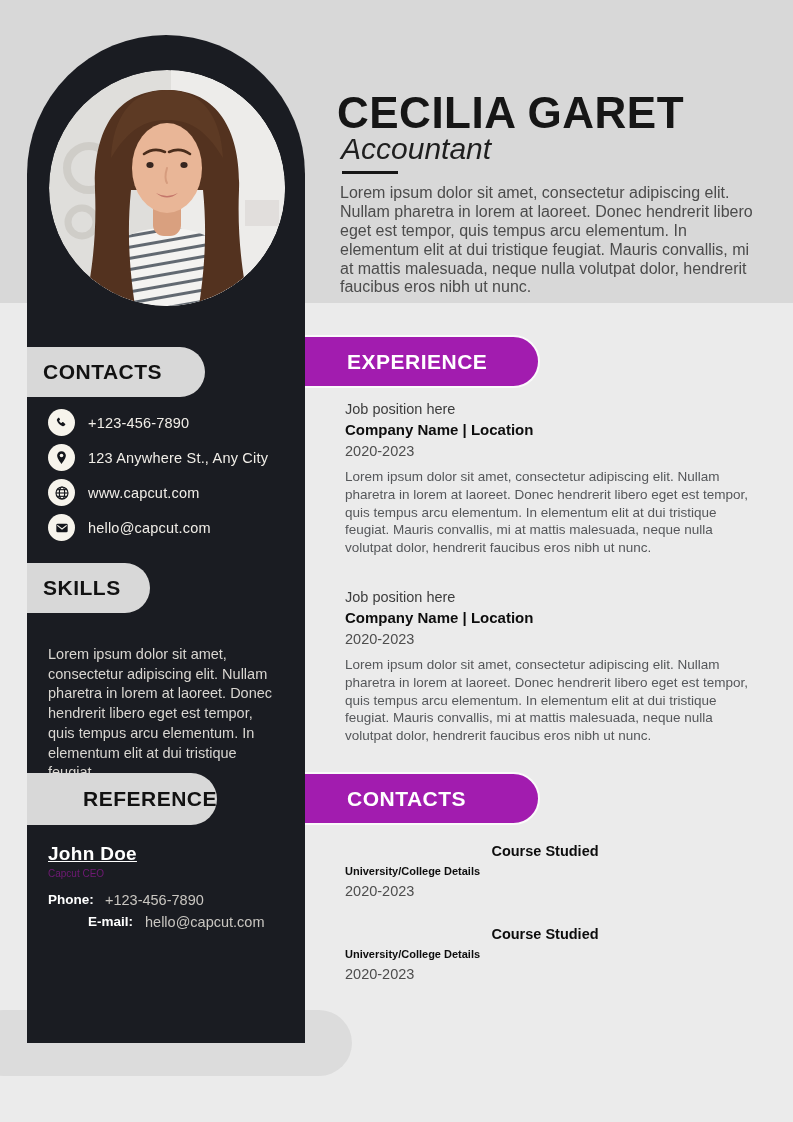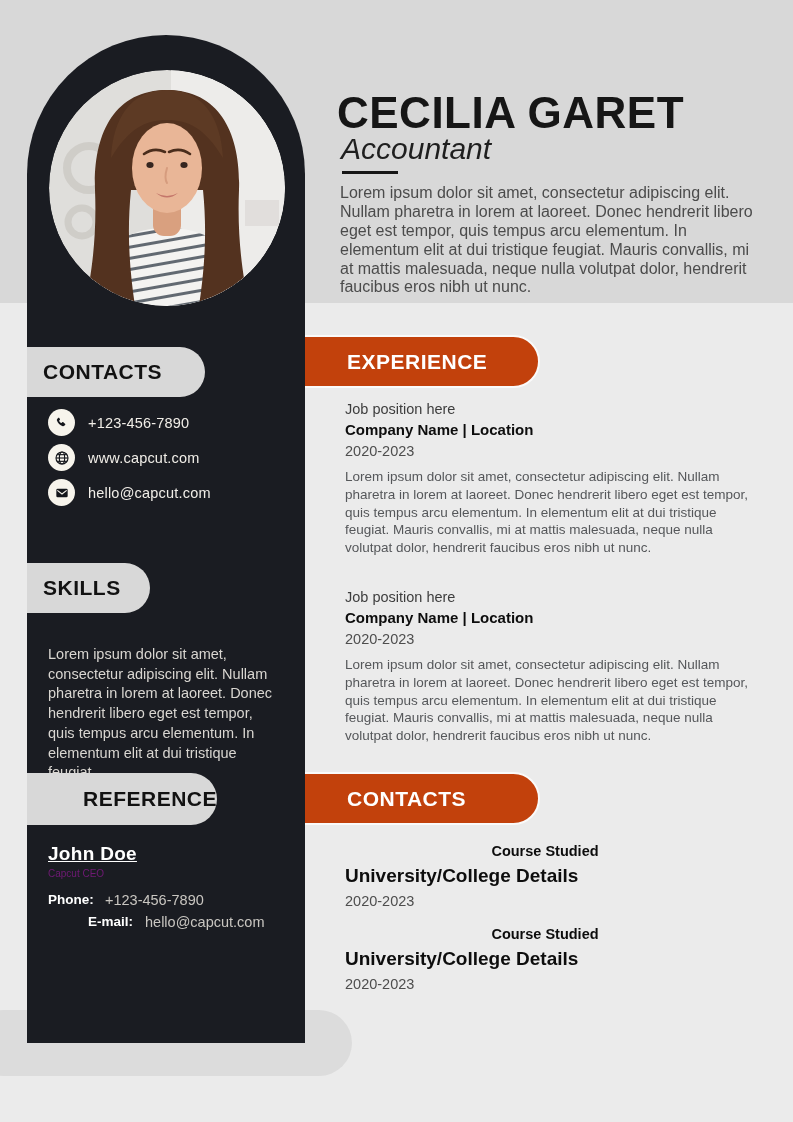--- a/index.html
+++ b/index.html
@@ -41,38 +41,38 @@
   .ref-value { font-size:14.5px; color:#c9c6c1; }
 
   
   .h-name    { position:absolute; left:337px; top:88px; z-index:1; font-size:44px; font-weight:800; letter-spacing:.5px; color:#161616; white-space:nowrap; }
   .h-title   { position:absolute; left:341px; top:132px; z-index:1; font-size:30px; font-style:italic; font-weight:500; color:#1f1f1f; }
   .h-rule    { position:absolute; left:342px; top:171px; width:56px; height:3px; background:#161616; z-index:1; }
   .h-summary { position:absolute; left:340px; top:184px; width:422px; z-index:1; font-size:16px; line-height:1.18; color:#4b4b4b; }
 
   
   .dark-pill {
-    position:absolute; z-index:1; background:#c2410c; border:2px solid #fafafa; border-radius:0 27px 27px 0;
+    position:absolute; z-index:1; background:#a21caf; border:2px solid #fafafa; border-radius:0 27px 27px 0;
     display:flex; align-items:center; color:#ffffff;
     font-weight:800; font-size:21px; letter-spacing:.5px;
   }
   .pill-experience { left:297px; top:335px; width:243px; height:53px; padding-left:48px; }
   .pill-education  { left:297px; top:772px; width:243px; height:53px; padding-left:48px; }
 
   .xp-entry { position:absolute; left:345px; width:412px; z-index:2; }
   .xp-title   { font-size:14.5px; color:#3d3d3d; margin-bottom:4px; }
   .xp-company { font-size:15px; font-weight:700; color:#0d0d0d; margin-bottom:5px; }
   .xp-dates   { font-size:14.5px; color:#4e4e4e; margin-bottom:9px; }
   .xp-body    { font-size:13.5px; line-height:1.32; color:#55575a; }
   .xp-1 { top:401px; }
   .xp-2 { top:589px; }
 
   .edu-entry { position:absolute; left:345px; width:400px; z-index:2; }
   .edu-course { font-size:14.5px; font-weight:700; color:#0d0d0d; margin-bottom:6px;text-align:center; }
-  .edu-univ   { font-size:19px; font-weight:700; color:#0d0d0d; margin-bottom:6px; }
+  .edu-univ   { font-size:11px; font-weight:700; color:#0d0d0d; margin-bottom:6px; }
   .edu-dates  { font-size:14.5px; color:#4e4e4e; }
   .edu-1 { top:843px; }
   .edu-2 { top:926px; }
 </style>
 </head>
 <body>
 
 <div class="page">
 
   <div class="top-band"></div>
@@ -123,20 +123,29 @@
     <div class="contact-row">
       <span class="icon-circle">
         <svg width="15" height="15" viewBox="0 0 24 24">
             <path d="M7.1 3.4 9.3 6c.5.6.45 1.5-.15 2l-1.1 1c.75 1.75 2.15 3.15 3.9 3.9l1-1.1c.5-.6 1.4-.65 2-.15l2.6 2.2c.7.55.75 1.6.1 2.2l-1.3 1.3c-.6.6-1.5.85-2.3.6C9.5 16.6 6 13.1 4.55 8.55c-.25-.8 0-1.7.6-2.3l1.3-1.3c.6-.65 1.65-.6 2.2.1z" fill="#14161b"></path>
           </svg>
       </span>
       <span class="contact-text">+123-456-7890</span>
     </div>
     <div class="contact-row">
       <span class="icon-circle">
+        <svg width="15" height="15" viewBox="0 0 24 24">
+            <path d="M12 1.8c-3.9 0-7 3.1-7 7 0 5.2 7 13.4 7 13.4s7-8.2 7-13.4c0-3.9-3.1-7-7-7z" fill="#14161b"></path>
+            <circle cx="12" cy="8.8" r="2.9" fill="#f7f4ec"></circle>
+          </svg>
+      </span>
+      <span class="contact-text">123 Anywhere St., Any City</span>
+    </div>
+    <div class="contact-row">
+      <span class="icon-circle">
         <svg width="16" height="16" viewBox="0 0 24 24" fill="none" stroke="#14161b" stroke-width="1.7">
             <circle cx="12" cy="12" r="9"></circle>
             <ellipse cx="12" cy="12" rx="4" ry="9"></ellipse>
             <line x1="3" y1="12" x2="21" y2="12"></line>
             <line x1="4.6" y1="7" x2="19.4" y2="7"></line>
             <line x1="4.6" y1="17" x2="19.4" y2="17"></line>
           </svg>
       </span>
       <span class="contact-text">www.capcut.com</span>
     </div>

